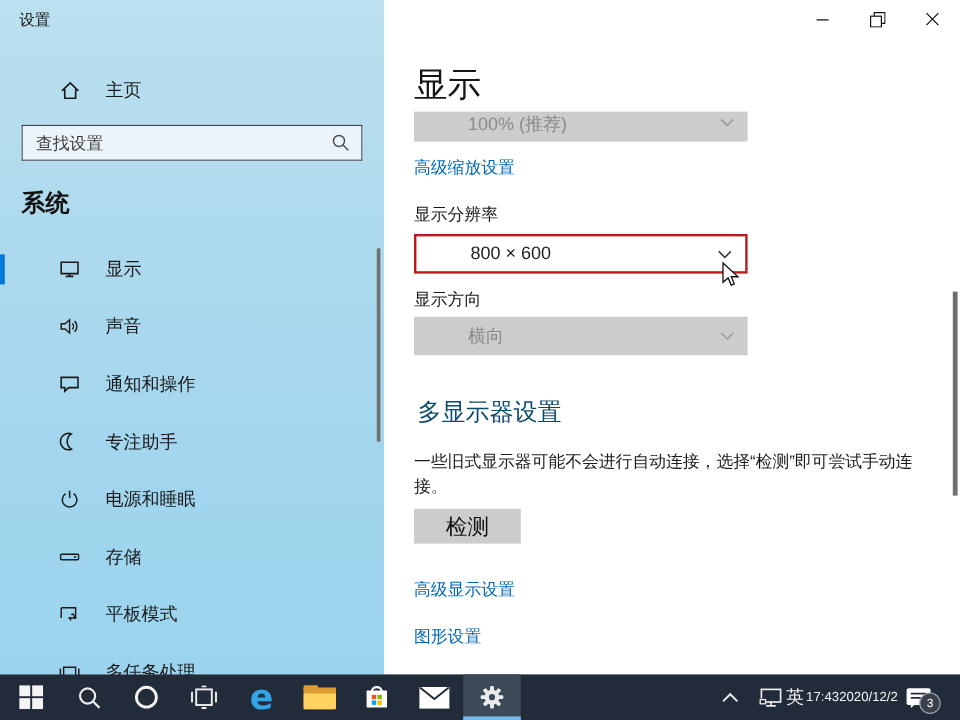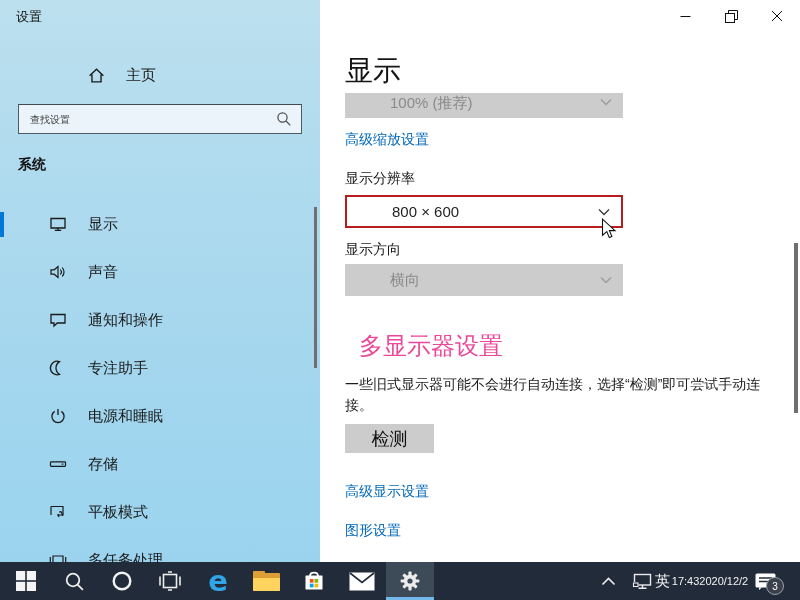--- a/index.html
+++ b/index.html
@@ -4,49 +4,49 @@
 <style>
   html,body{margin:0;padding:0;background:#fff;}
   .screen{position:relative;width:800px;height:600px;overflow:hidden;
     font-family:"Liberation Sans","DejaVu Sans",sans-serif;color:#1a1a1a;background:#fff;}
   .abs{position:absolute;}
 
   
   .sidebar{left:0;top:0;width:320px;height:562px;
     background:linear-gradient(180deg,#bce0ee 0%,#aedaee 35%,#a2d6ee 70%,#9bd3ee 100%);}
   .win-title{left:16px;top:8px;font-size:13px;color:#111;}
-  .home-row{left:0;top:60px;width:314px;height:30px;display:flex;align-items:center;cursor:default;padding-left:38px;}
+  .home-row{left:0;top:60px;width:314px;height:30px;display:flex;align-items:center;cursor:default;}
   .home-row .ic{margin-left:49px;width:19px;height:19px;}
   .home-row .lbl{margin-left:20px;font-size:15px;}
   .searchbox{left:18px;top:104px;width:282px;height:28px;background:#eaf4fa;
     border:1px solid #4e5a62;border-top-color:#3e4a52;display:flex;align-items:center;}
   .searchbox input{flex:1;border:0;background:transparent;outline:none;margin-left:9px;
-    font-size:10px;color:#2b2b2b;font-family:inherit;}
+    font-size:14px;color:#2b2b2b;font-family:inherit;}
   .searchbox input::placeholder{color:#3c3c3c;opacity:1;}
   .searchbox .mag{width:18px;height:18px;margin-right:8px;}
-  .section-lbl{left:18px;top:156px;font-size:14px;font-weight:bold;color:#111;}
+  .section-lbl{left:18px;top:156px;font-size:20px;font-weight:bold;color:#111;}
   .nav-item{left:0;width:314px;height:44px;display:flex;align-items:center;cursor:default;}
   .nav-item .ic{margin-left:49px;width:18px;height:18px;flex:0 0 auto;}
   .nav-item .lbl{margin-left:21px;font-size:15px;white-space:nowrap;}
   .sel-bar{left:0;top:212px;width:4px;height:25px;background:#0078d7;}
   .side-scroll{left:314px;top:207px;width:3px;height:161px;background:#6f6f6f;}
 
   
   .page-title{left:345px;top:52px;font-size:28px;font-weight:300;color:#141414;}
   .dd{width:278px;box-sizing:border-box;display:flex;align-items:center;font-size:15px;padding-left:33px;}
   .dd .val{flex:1;padding-left:12px;white-space:nowrap;}
   .dd .chev{margin-right:11px;width:12px;height:8px;flex:0 0 auto;}
   .dd-disabled{background:#cccccc;color:#8a8a8a;border:0;}
   .dd-active{background:#fff;color:#1f1f1f;border:2px solid #b91c1c;}
   .dd-scale{left:345px;top:93px;height:25px;}
   .dd-res{left:345px;top:195px;height:33px;}
   .dd-orient{left:345px;top:264px;height:32px;}
   .field-lbl{left:345px;font-size:14px;color:#161616;}
   .link{left:345px;font-size:14px;color:#0067b8;cursor:pointer;}
-  .sec-heading{left:359px;top:330px;font-size:24px;font-weight:400;color:#ec4899;}
+  .sec-heading{left:348px;top:330px;font-size:20px;font-weight:400;color:#0c4a6e;}
   .desc{left:345px;top:374px;width:427px;font-size:14px;line-height:21px;color:#1b1b1b;}
   .btn{left:345px;top:424px;width:89px;height:29px;background:#cccccc;border:0;
     font-size:18px;color:#111;display:flex;align-items:center;justify-content:center;cursor:pointer;
     font-family:inherit;}
   .main-scroll{left:794px;top:243px;width:4px;height:170px;background:#6f6f6f;}
 
   
   .winctl{top:0;width:46px;height:32px;display:flex;align-items:center;justify-content:center;cursor:pointer;}
   .ctl-min{left:662px;} .ctl-max{left:708px;} .ctl-close{left:754px;}
 

